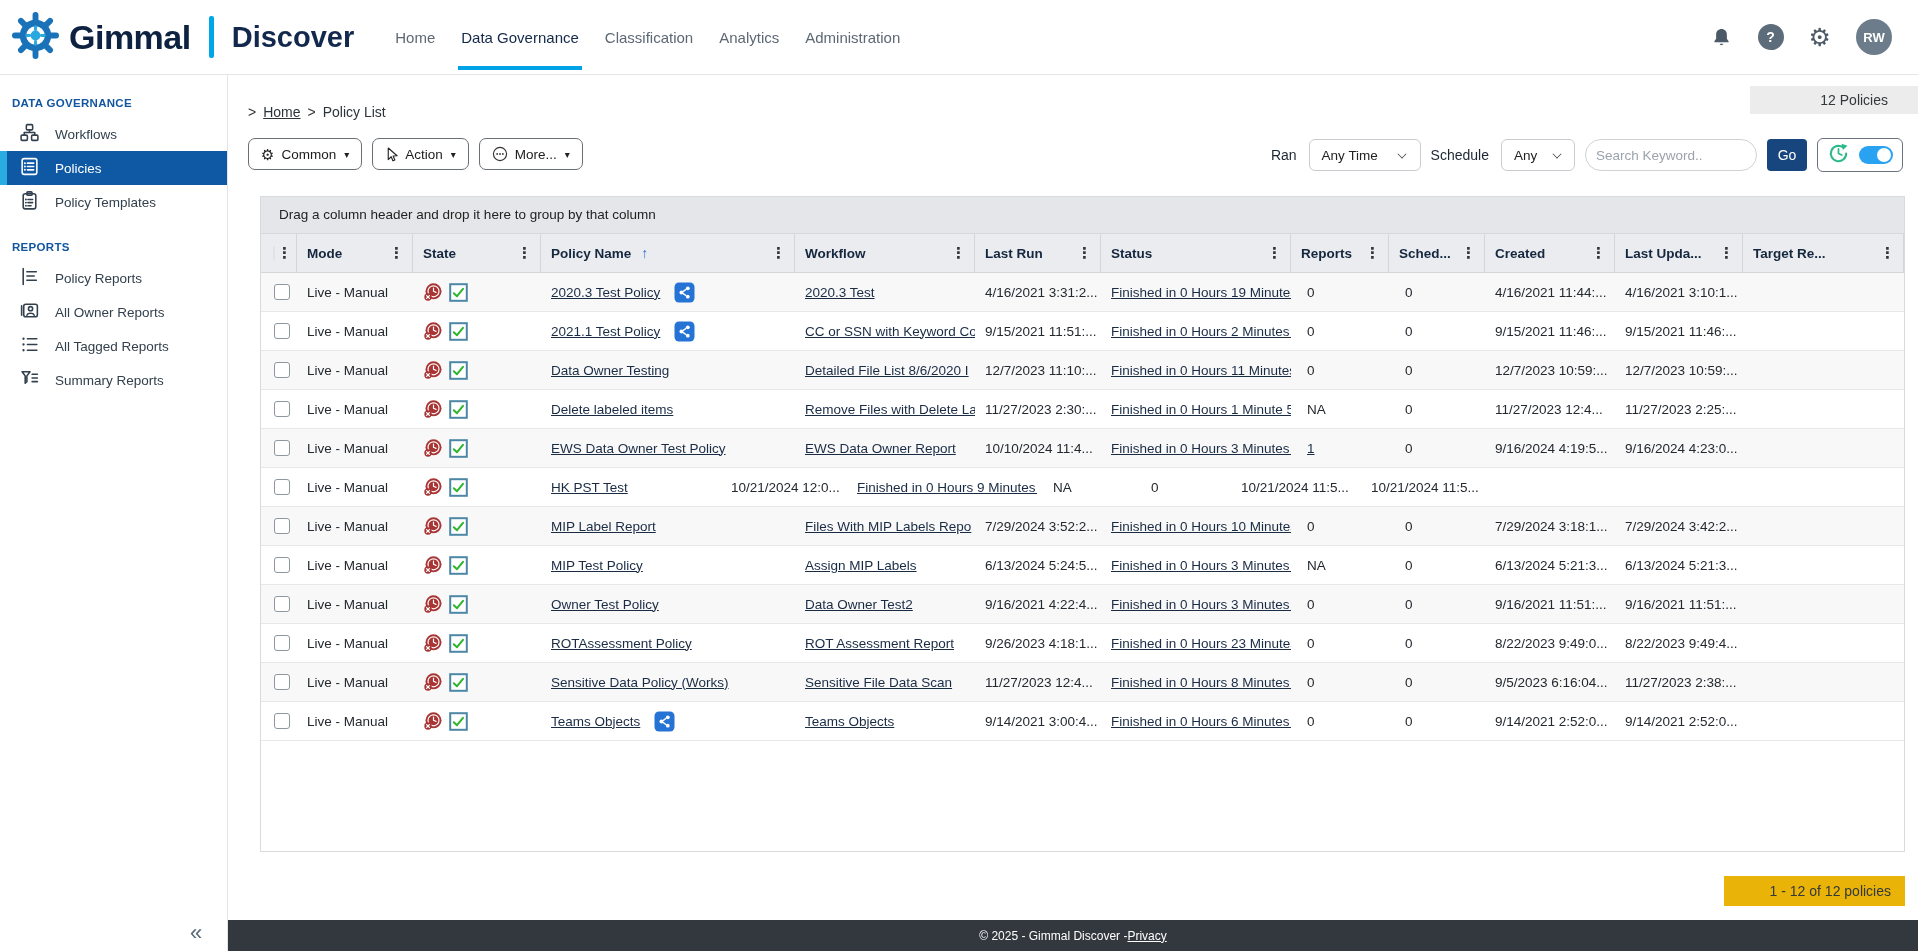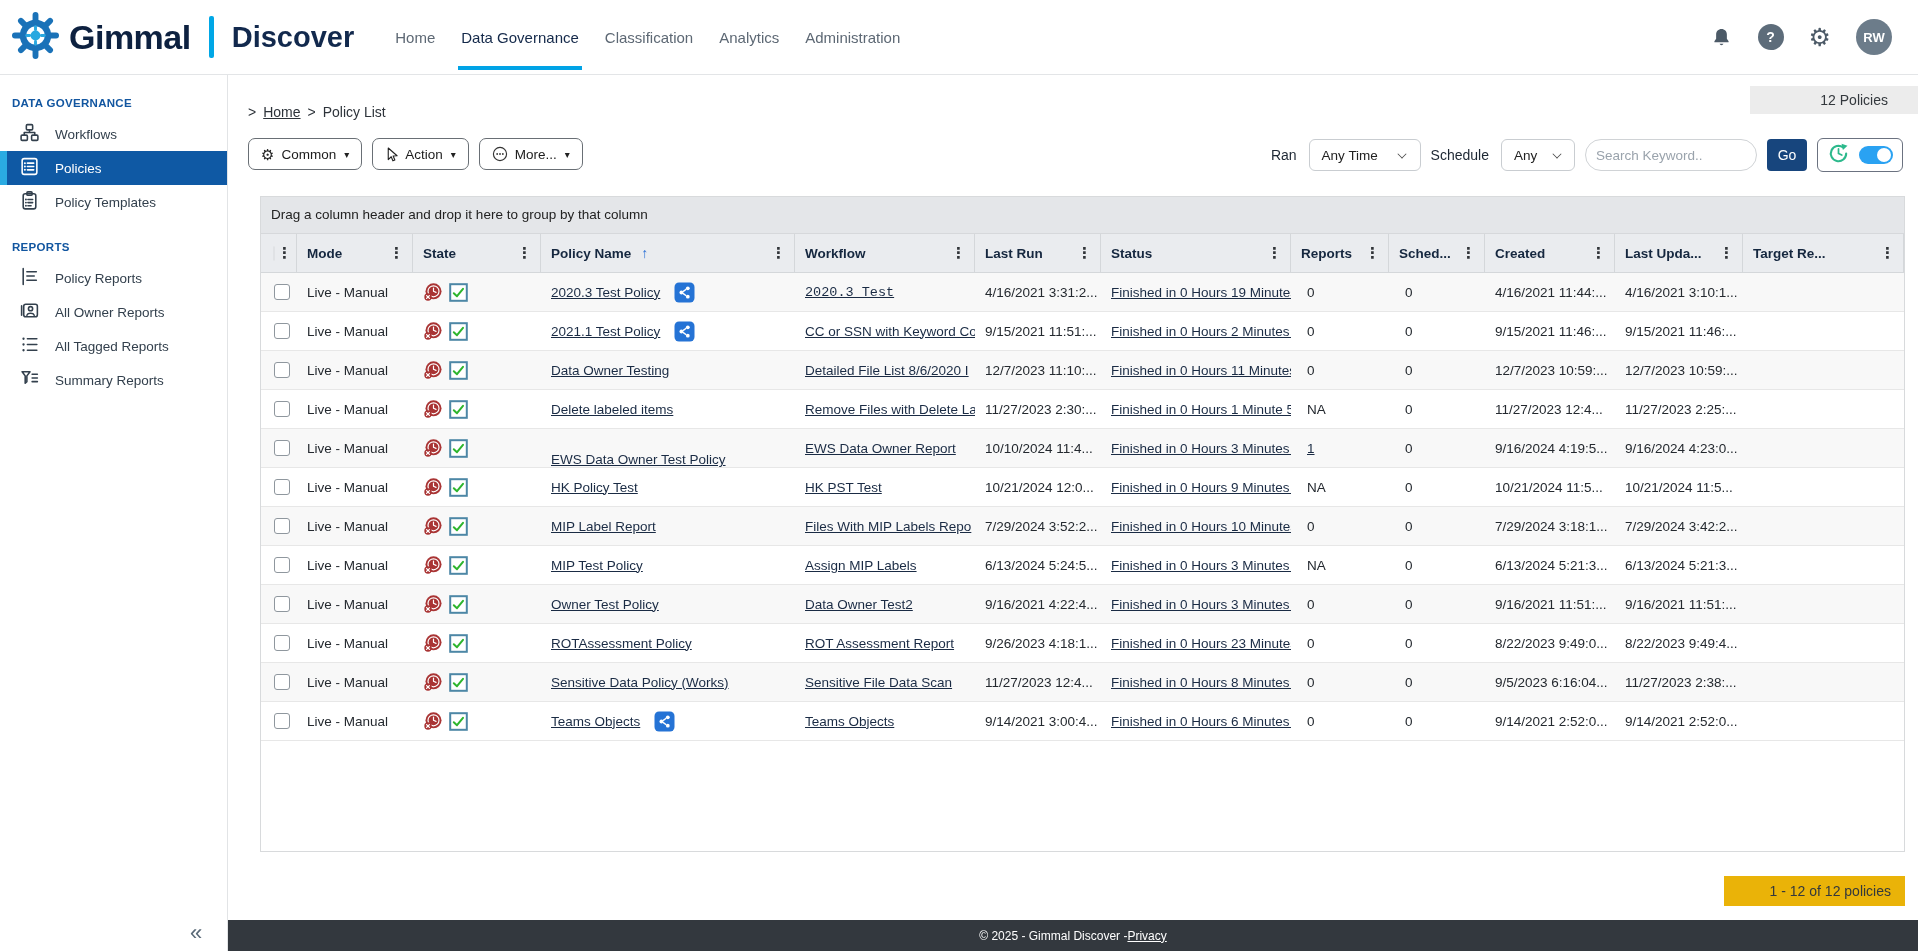--- a/index.html
+++ b/index.html
@@ -68,21 +68,21 @@
     font-size:14px;cursor:pointer;font-family:inherit}
   #refresh-group{display:flex;align-items:center;gap:9px;height:34px;border:1px solid #6b7280;
     border-radius:6px;background:#fff;padding:0 9px}
   #auto-toggle{width:34px;height:18px;border-radius:9px;background:#2aa2f2;position:relative;cursor:pointer}
   #auto-toggle .knob{position:absolute;right:2px;top:2px;width:14px;height:14px;border-radius:50%;background:#fff}
 
   
   #table-card{position:absolute;left:260px;right:13px;top:196px;bottom:99px;background:#fff;
     border:1px solid #d8dadc}
   #group-bar{height:37px;line-height:36px;background:#e4e6e9;border-bottom:1px solid #d6d8db;
-    padding-left:10px;font-size:13.5px;color:#222}
+    padding-left:18px;font-size:13.5px;color:#222}
   #table-header{display:flex;height:39px;background:#eaecef;border-bottom:1px solid #d4d7da}
   .th{display:flex;align-items:center;padding:0 6px 0 10px;border-right:1px solid #d4d7da;
     overflow:hidden;cursor:pointer;flex-shrink:0}
   .th:last-child{flex:1}
   .th-label{font-size:13.5px;font-weight:bold;color:#15273f;white-space:nowrap}
   .sort-arrow{color:#2a6fd6;font-size:14px;font-weight:bold;margin-left:10px}
   .kebab{margin-left:auto;font-size:15px;font-weight:bold;color:#303338;padding:0 2px}
   .hcheckbox{width:15px;height:15px;background:#fff;border:1px solid #e0e2e5;border-radius:2px;margin-left:2px}
   #table-body .tr{display:flex;height:39px;align-items:center;border-bottom:1px solid #e7e7e7;background:#fff}
   #table-body .tr.striped{background:#f8f8f8}
@@ -368,21 +368,21 @@
           <span class="share-ic">
             <svg viewBox="0 0 21 21" width="21" height="21">
               <rect x="0.5" y="0.5" width="20" height="20" rx="4.5" fill="#2573d5"></rect>
               <circle cx="7.4" cy="10.5" r="1.9" fill="#fff"></circle>
               <circle cx="13.8" cy="6.3" r="1.9" fill="#fff"></circle>
               <circle cx="13.8" cy="14.7" r="1.9" fill="#fff"></circle>
               <path d="M9 9.6l3.2-2.4M9 11.4l3.2 2.4" stroke="#fff" stroke-width="1.4"></path>
             </svg>
           </span>
         </div>
-        <div class="td td-workflow" style="width: 180px; font-family: Liberation Mono, monospace;">
+        <div class="td td-workflow" style="width: 180px;">
           <a class="cell-link ">2020.3 Test</a>
         </div>
         <div class="td td-last_run" style="width: 126px;">4/16/2021 3:31:2...</div>
         <div class="td td-status" style="width: 190px;">
           <a class="cell-link ">Finished in 0 Hours 19 Minutes</a>
         </div>
         <div class="td td-reports" style="width: 98px;">0</div>
         <div class="td td-sched" style="width: 96px;">0</div>
         <div class="td td-created" style="width: 130px;">4/16/2021 11:44:...</div>
         <div class="td td-last_updated" style="width: 128px;">4/16/2021 3:10:1...</div>
@@ -526,21 +526,21 @@
               <path d="M3.6 13.6l2.8 2.8M6.4 13.6l-2.8 2.8" stroke="#fff" stroke-width="1.3" stroke-linecap="round"></path>
             </svg>
           </span>
           <span class="state-ic">
             <svg viewBox="0 0 19 19" width="19" height="19">
               <rect x="1.2" y="1.2" width="16.6" height="16.6" fill="#fff" stroke="#4d87a6" stroke-width="2"></rect>
               <path d="M4.8 10.2L8 13.2L14 5.8" fill="none" stroke="#2db52d" stroke-width="2" stroke-linecap="round" stroke-linejoin="round"></path>
             </svg>
           </span>
         </div>
-        <div class="td td-policy_name" style="width: 254px; align-items: flex-end;">
+        <div class="td td-policy_name" style="width: 254px;">
           <a class="cell-link ">EWS Data Owner Test Policy</a>
         </div>
         <div class="td td-workflow" style="width: 180px;">
           <a class="cell-link ">EWS Data Owner Report</a>
         </div>
         <div class="td td-last_run" style="width: 126px;">10/10/2024 11:4...</div>
         <div class="td td-status" style="width: 190px;">
           <a class="cell-link ">Finished in 0 Hours 3 Minutes 3</a>
         </div>
         <div class="td td-reports" style="width: 98px;">
@@ -565,23 +565,20 @@
               <circle cx="5" cy="15" r="3.7" fill="#a93434"></circle>
               <path d="M3.6 13.6l2.8 2.8M6.4 13.6l-2.8 2.8" stroke="#fff" stroke-width="1.3" stroke-linecap="round"></path>
             </svg>
           </span>
           <span class="state-ic">
             <svg viewBox="0 0 19 19" width="19" height="19">
               <rect x="1.2" y="1.2" width="16.6" height="16.6" fill="#fff" stroke="#4d87a6" stroke-width="2"></rect>
               <path d="M4.8 10.2L8 13.2L14 5.8" fill="none" stroke="#2db52d" stroke-width="2" stroke-linecap="round" stroke-linejoin="round"></path>
             </svg>
           </span>
-        </div>
-        <div class="td td-policy_name" style="width: 254px;">
-          <a class="cell-link ">HK Policy Test</a>
         </div>
         <div class="td td-workflow" style="width: 180px;">
           <a class="cell-link ">HK PST Test</a>
         </div>
         <div class="td td-last_run" style="width: 126px;">10/21/2024 12:0...</div>
         <div class="td td-status" style="width: 190px;">
           <a class="cell-link ">Finished in 0 Hours 9 Minutes 1</a>
         </div>
         <div class="td td-reports" style="width: 98px;">NA</div>
         <div class="td td-sched" style="width: 96px;">0</div>

